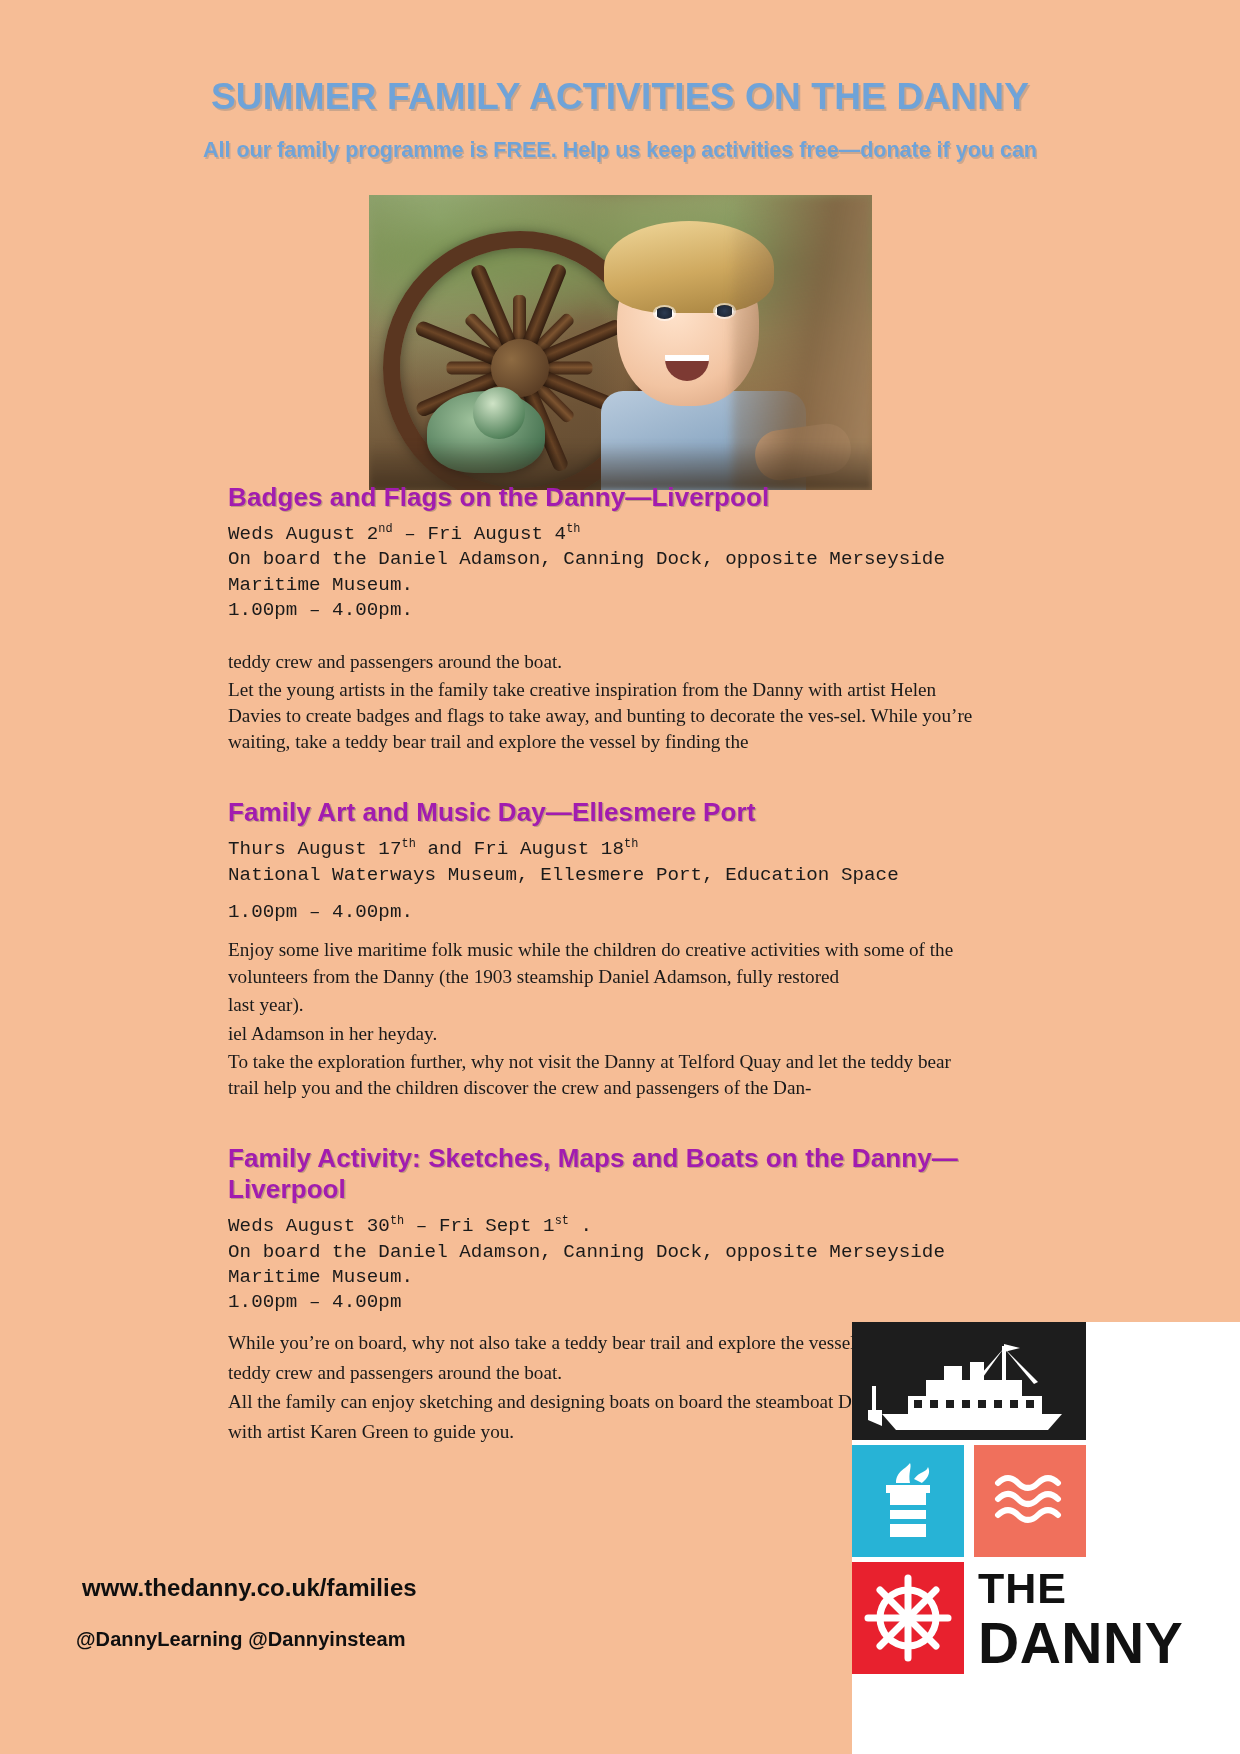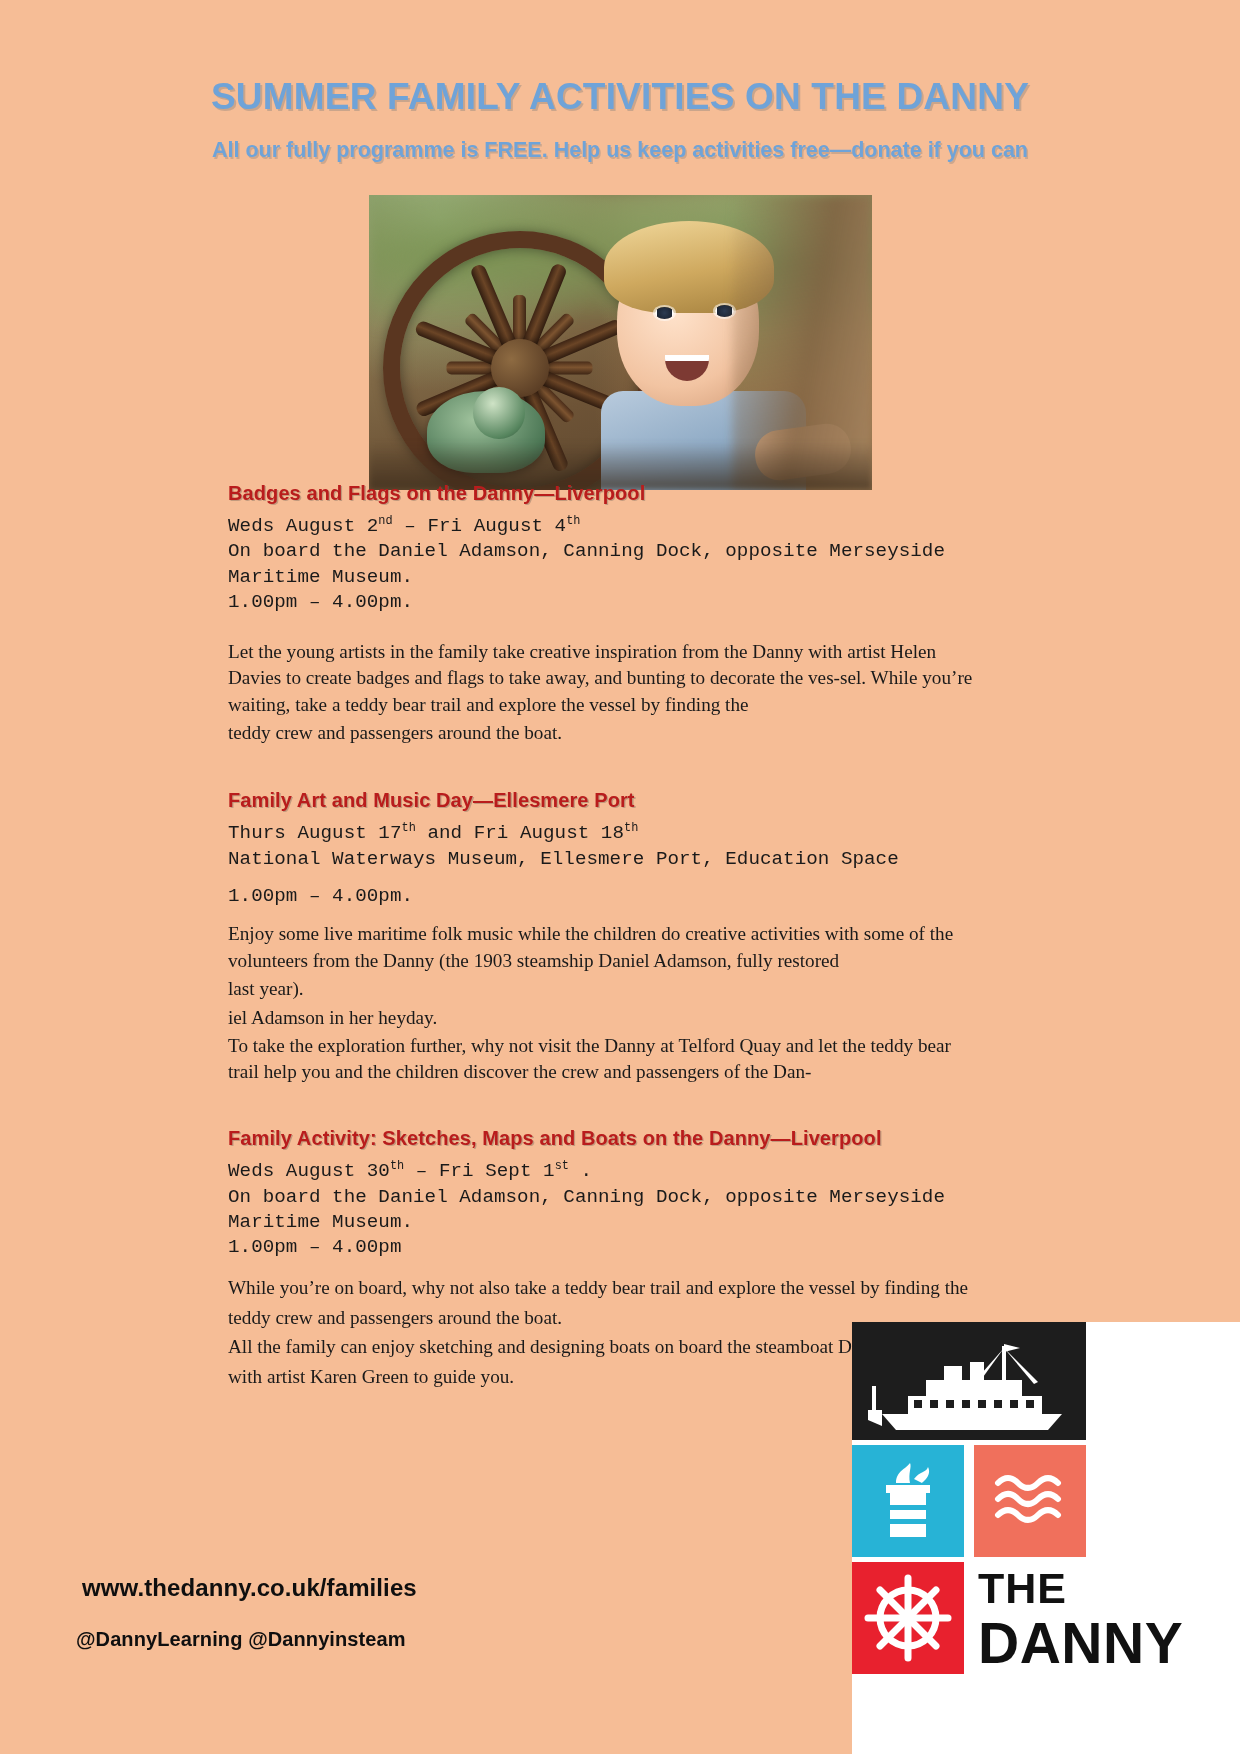--- a/index.html
+++ b/index.html
@@ -209,22 +209,22 @@
   .content {
     position: absolute;
     left: 228px;
     top: 482px;
     width: 752px;
   }
   .sec { margin-bottom: 0; }
   .sec-head {
     font-family: "Liberation Sans", sans-serif;
     font-weight: bold;
-    font-size: 20px;
-    color: #b91c1c;
+    font-size: 26px;
+    color: #a21caf;
     margin: 0 0 9px 0;
     text-shadow: 1.3px 1.3px 0 rgba(130,110,95,0.45);
     letter-spacing: 0.1px;
   }
   .line {
     font-family: Liberation Mono, monospace;
     font-size: 19.2px;
     color: #1a1a1a;
     line-height: 1.32;
     margin: 0;
@@ -315,21 +315,21 @@
   }
   .logo-the { font-size: 43px; letter-spacing: 1px; display: block; }
   .logo-danny { font-size: 57px; letter-spacing: 0.5px; display: block; margin-top: 7px; }
 </style>
 </head>
 <body>
 
 <div class="page">
 
   <h1 class="title">SUMMER FAMILY ACTIVITIES ON THE DANNY</h1>
-  <p class="subtitle">All our fully programme is FREE. Help us keep activities free—donate if you can</p>
+  <p class="subtitle">All our family programme is FREE. Help us keep activities free—donate if you can</p>
 
   <div class="photo-wrap">
     <div class="ph-bg"></div>
     <div class="ph-foliage"></div>
 
     <div class="wheel">
       <div class="spoke" style="transform:rotate(0deg)"></div>
       <div class="spoke" style="transform:rotate(45deg)"></div>
       <div class="spoke" style="transform:rotate(90deg)"></div>
       <div class="spoke" style="transform:rotate(135deg)"></div>
@@ -355,22 +355,22 @@
   </div>
 
   <div class="content">
 
     <div class="sec">
       <div class="sec-head">Badges and Flags on the Danny—Liverpool</div>
       <p class="line"><span>Weds August 2</span><sup>nd</sup><span> – Fri August 4</span><sup>th</sup></p>
       <p class="line">On board the Daniel Adamson, Canning Dock, opposite Merseyside Maritime Museum.</p>
       <p class="line">1.00pm – 4.00pm.</p>
       <div class="gap-md"></div>
+      <p class="para loose">teddy crew and passengers around the boat.</p>
       <p class="para">Let the young artists in the family take creative inspiration from the Danny with artist Helen Davies to create badges and flags to take away, and bunting to decorate the ves-sel. While you’re waiting, take a teddy bear trail and explore the vessel by finding the</p>
-      <p class="para loose">teddy crew and passengers around the boat.</p>
     </div>
 
     <div class="gap-xl"></div>
 
     <div class="sec">
       <div class="sec-head">Family Art and Music Day—Ellesmere Port</div>
       <p class="line"><span>Thurs August 17</span><sup>th</sup><span> and Fri August 18</span><sup>th</sup></p>
       <p class="line">National Waterways Museum, Ellesmere Port, Education Space</p>
       <div class="gap-sm"></div>
       <p class="line">1.00pm – 4.00pm.</p>

